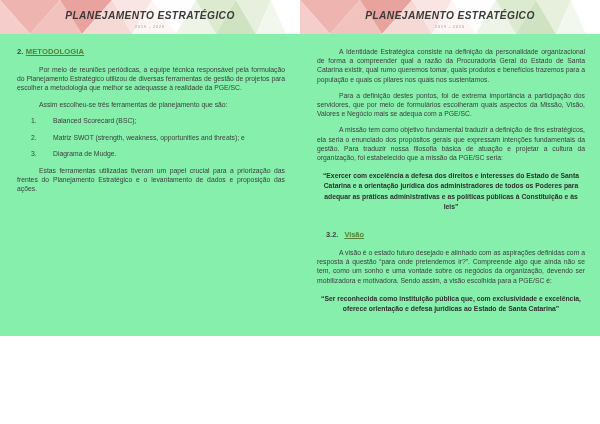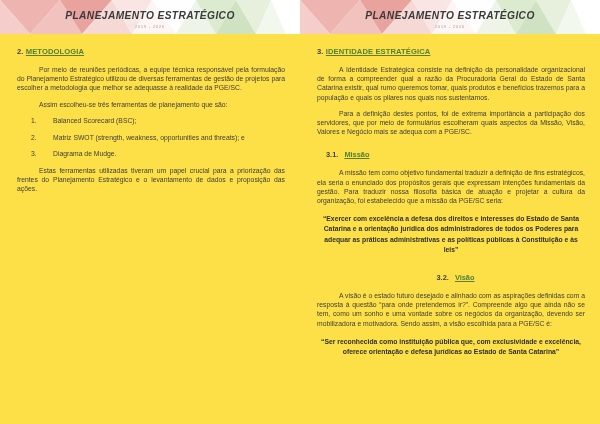--- a/index.html
+++ b/index.html
@@ -1,20 +1,20 @@
 <!DOCTYPE html>
 <html><head>
 <meta charset="utf-8">
 <style>
   * { margin: 0; padding: 0; box-sizing: border-box; }
   html, body { width: 600px; height: 424px; background: #ffffff; overflow: hidden; }
   body { font-family: "Liberation Sans", sans-serif; color: #3b3b3b; }
 
   .spread { display: flex; width: 600px; height: 424px; }
-  .page { width: 300px; height: 424px; background: #fde047; position: relative; }
+  .page { width: 300px; height: 336px; background: #86efac; position: relative; }
 
   .banner { display: block; width: 300px; height: 34px; }
   .banner-title { font-family: "Liberation Sans", sans-serif; font-weight: bold; font-style: italic; letter-spacing: 0.4px; }
   .banner-years { font-family: "Liberation Sans", sans-serif; letter-spacing: 1px; }
 
   .content { padding: 13px 15px 0 17px; }
 
   .sec-head { font-size: 7.6px; font-weight: bold; margin-bottom: 9px; letter-spacing: 0.1px; }
   .sec-head .sec-num { color: #3f3f3f; }
   .sec-head .sec-title { color: #538135; text-decoration: underline; }
@@ -108,36 +108,28 @@
       <polygon points="196,0 236,0 216,34" fill="#dcead0"></polygon>
       <polygon points="216,34 236,0 256,34" fill="#cfe2c1"></polygon>
       <polygon points="236,0 271,0 256,34" fill="#e6f0dd"></polygon>
       <polygon points="256,34 271,0 286,34" fill="#f3f8ee"></polygon>
       <polygon points="271,0 300,0 286,34" fill="#ffffff"></polygon>
       <text class="banner-title" x="150" y="19" text-anchor="middle" font-size="10.2" fill="#3a3a3a">PLANEJAMENTO ESTRATÉGICO</text>
       <text class="banner-years" x="150" y="27.5" text-anchor="middle" font-size="3.6" fill="#9a9090">2019 - 2026</text>
     </svg>
 
     <div class="content">
-      <div class="sec-head">
-        <span class="sec-num">3.</span>
-        <span class="sec-title">IDENTIDADE ESTRATÉGICA</span>
-      </div>
 
       <p class="body-par">A Identidade Estratégica consiste na definição da personalidade organizacional de forma a compreender qual a razão da Procuradoria Geral do Estado de Santa Catarina existir, qual rumo queremos tomar, quais produtos e benefícios trazemos para a população e quais os pilares nos quais nos sustentamos.</p>
       <p class="body-par">Para a definição destes pontos, foi de extrema importância a participação dos servidores, que por meio de formulários escolheram quais aspectos da Missão, Visão, Valores e Negócio mais se adequa com a PGE/SC.</p>
 
-      <div class="sub-head">
-        <span class="sec-num">3.1.</span>
-        <span class="sec-title">Missão</span>
-      </div>
       <p class="body-par">A missão tem como objetivo fundamental traduzir a definição de fins estratégicos, ela seria o enunciado dos propósitos gerais que expressam intenções fundamentais da gestão. Para traduzir nossa filosofia básica de atuação e projetar a cultura da organização, foi estabelecido que a  missão da PGE/SC seria:</p>
       <p class="quote">“Exercer com excelência a defesa dos direitos e interesses do Estado de Santa Catarina e a orientação jurídica dos administradores de todos os Poderes para adequar as práticas administrativas e as políticas públicas à Constituição e às leis”</p>
 
-      <div class="sub-head" style="margin-top:18px;text-align:center;">
+      <div class="sub-head" style="margin-top:18px;">
         <span class="sec-num">3.2.</span>
         <span class="sec-title">Visão</span>
       </div>
       <p class="body-par">A visão é o  estado futuro desejado e alinhado  com as aspirações definidas com a resposta à  questão “para onde pretendemos ir?”. Compreende algo que ainda não se tem, como  um  sonho  e  uma  vontade  sobre  os  negócios  da  organização,  devendo  ser mobilizadora e motivadora. Sendo assim, a visão escolhida para a PGE/SC é:</p>
       <p class="quote">“Ser reconhecida como instituição pública que, com exclusividade e excelência, oferece orientação e defesa jurídicas ao Estado de Santa Catarina”</p>
     </div>
   </div>
 
 </div>
 

